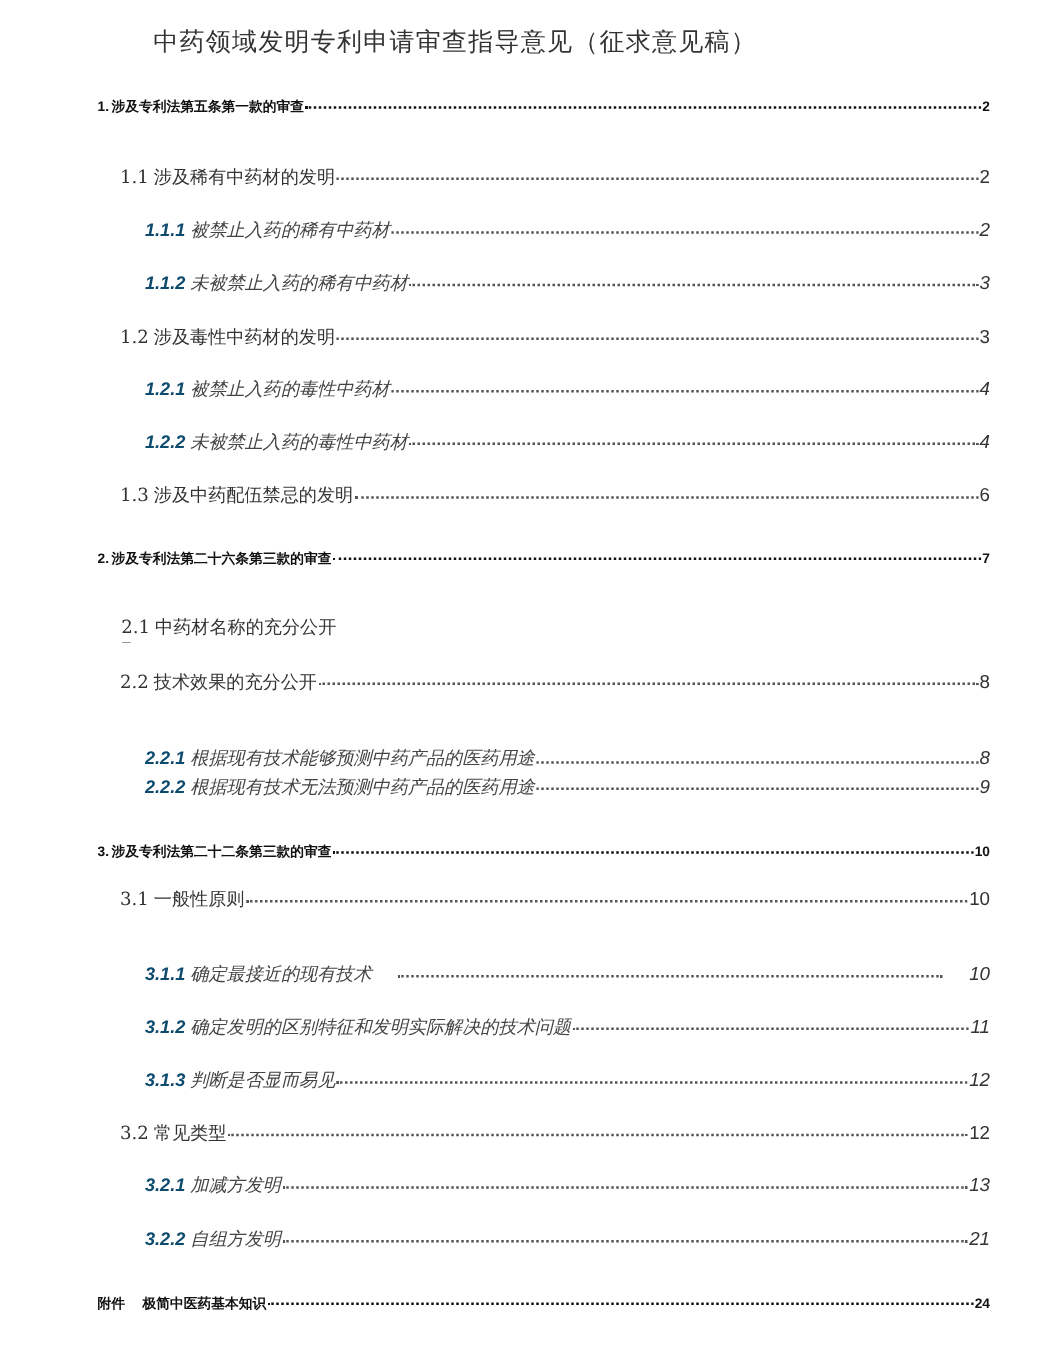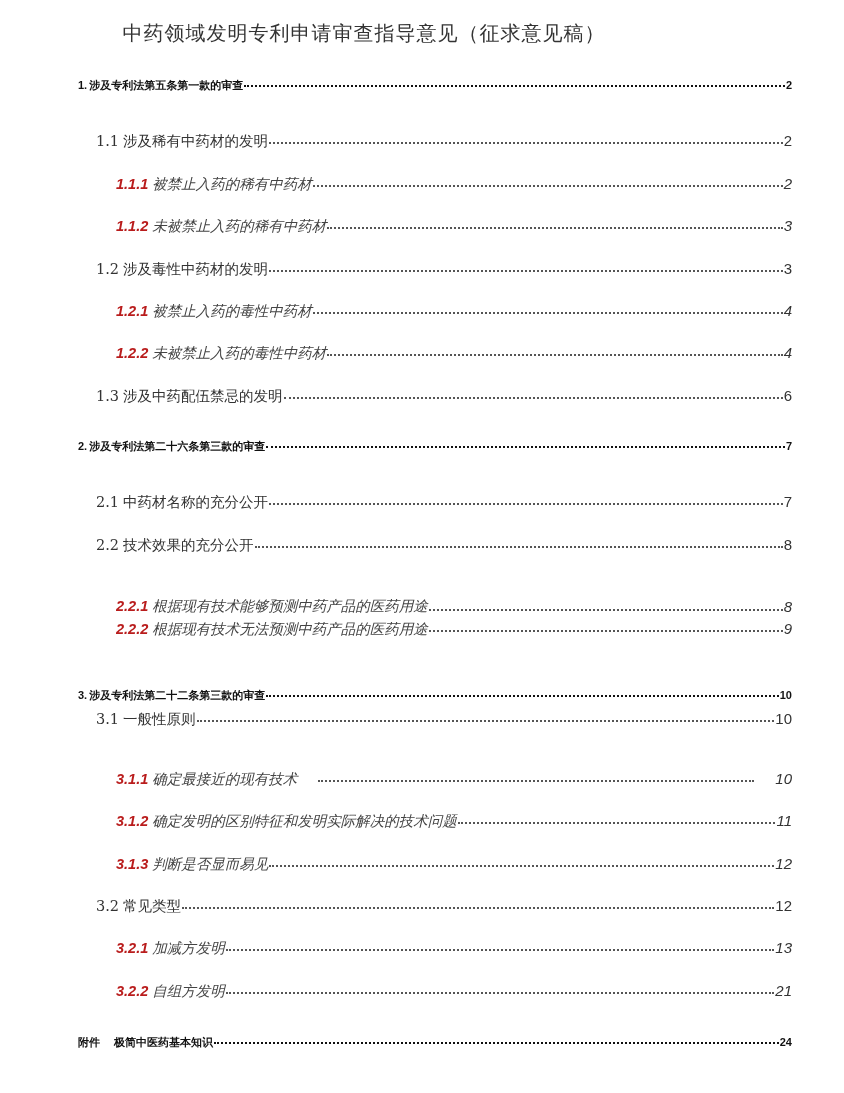--- a/index.html
+++ b/index.html
@@ -81,21 +81,21 @@
       left: 116px;
       font-family: "DejaVu Serif", "Liberation Serif", serif;
       font-style: italic;
       font-size: 14.5px;
       color: #444;
     }
     .lvl3 .num {
       font-family: "Liberation Sans", "DejaVu Sans", sans-serif;
       font-weight: bold;
       font-style: italic;
-      color: #b91c1c;
+      color: #0c4a6e;
       margin-right: 4px;
     }
     .lvl3 .page {
       font-family: "Liberation Sans", "DejaVu Sans", sans-serif;
       font-style: italic;
       font-size: 15px;
       color: #333;
     }
     .lvl2 .num { margin-right: 4px; }
     .lvl1 .num { margin-right: 2px; }
@@ -145,41 +145,41 @@
     <div class="toc-row lvl2" style="top: 386px;">
     <span class="label"><span class="num">1.3</span><span class="txt">涉及中药配伍禁忌的发明</span></span>
     <span class="leader"></span>
     <span class="page">6</span>
   </div>
     <div class="toc-row lvl1" style="top: 439px;">
     <span class="label"><span class="num">2.</span><span class="txt">涉及专利法第二十六条第三款的审查</span></span>
     <span class="leader"></span>
     <span class="page">7</span>
   </div>
-    <div class="toc-row lvl2" style="top: 492px;">
+    <div class="toc-row lvl2" style="top: 492px; flex-direction: column;">
     <span class="label"><span class="num">2.1</span><span class="txt">中药材名称的充分公开</span></span>
     <span class="leader"></span>
     <span class="page">7</span>
   </div>
     <div class="toc-row lvl2" style="top: 535px;">
     <span class="label"><span class="num">2.2</span><span class="txt">技术效果的充分公开</span></span>
     <span class="leader"></span>
     <span class="page">8</span>
   </div>
     <div class="toc-row lvl3" style="top: 595px; align-items: center;">
     <span class="label"><span class="num">2.2.1</span><span class="txt">根据现有技术能够预测中药产品的医药用途</span></span>
     <span class="leader"></span>
     <span class="page">8</span>
   </div>
     <div class="toc-row lvl3" style="top: 619px;">
     <span class="label"><span class="num">2.2.2</span><span class="txt">根据现有技术无法预测中药产品的医药用途</span></span>
     <span class="leader"></span>
     <span class="page">9</span>
   </div>
-    <div class="toc-row lvl1" style="top: 688px;">
+    <div class="toc-row lvl1" style="top: 674px;">
     <span class="label"><span class="num">3.</span><span class="txt">涉及专利法第二十二条第三款的审查</span></span>
     <span class="leader"></span>
     <span class="page">10</span>
   </div>
     <div class="toc-row lvl2" style="top: 709px;">
     <span class="label"><span class="num">3.1</span><span class="txt">一般性原则</span></span>
     <span class="leader"></span>
     <span class="page">10</span>
   </div>
     <div class="toc-row lvl3" style="top: 769px; gap: 20px;">

